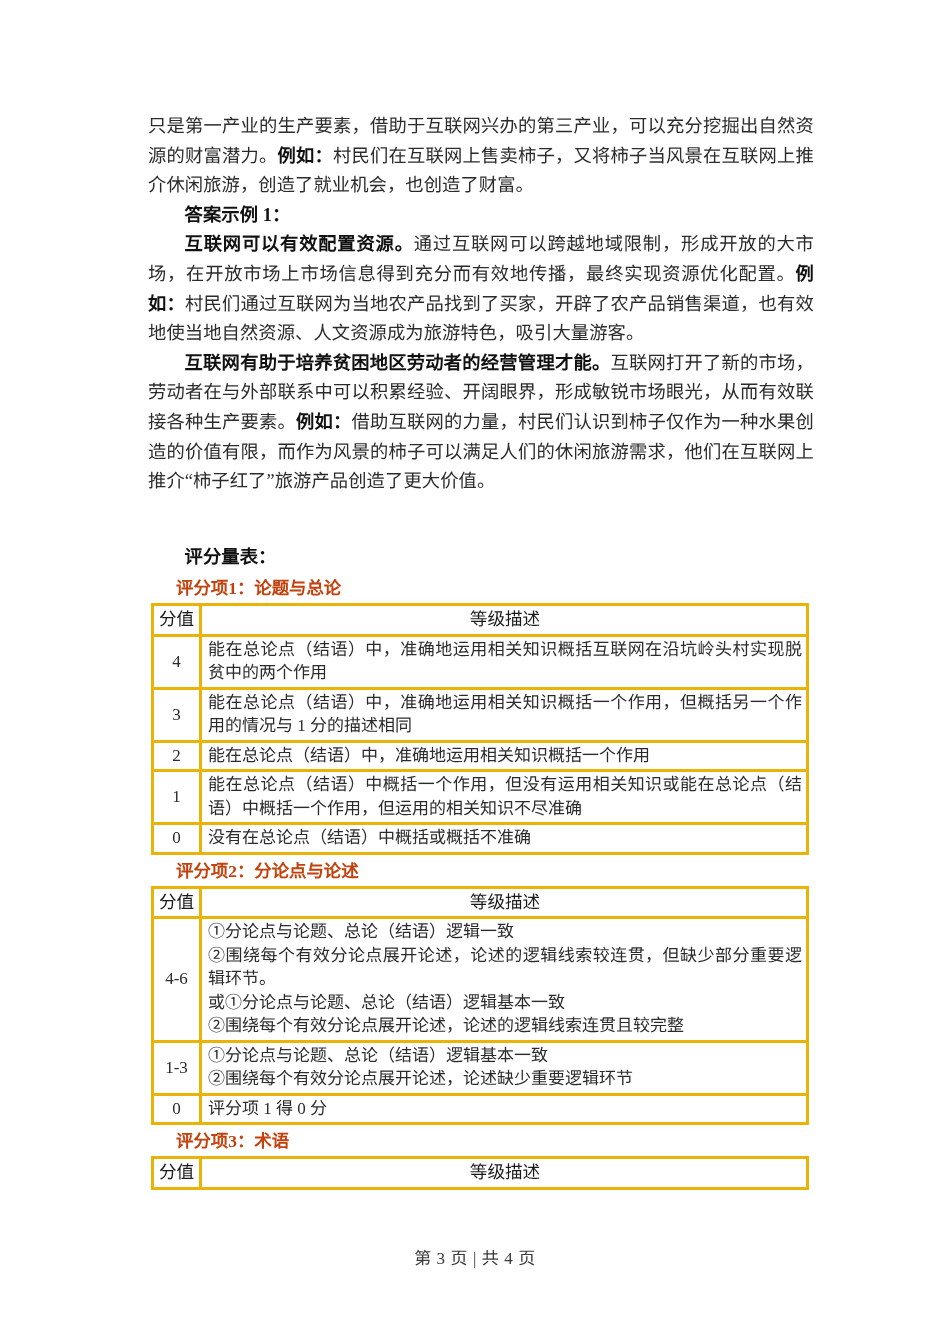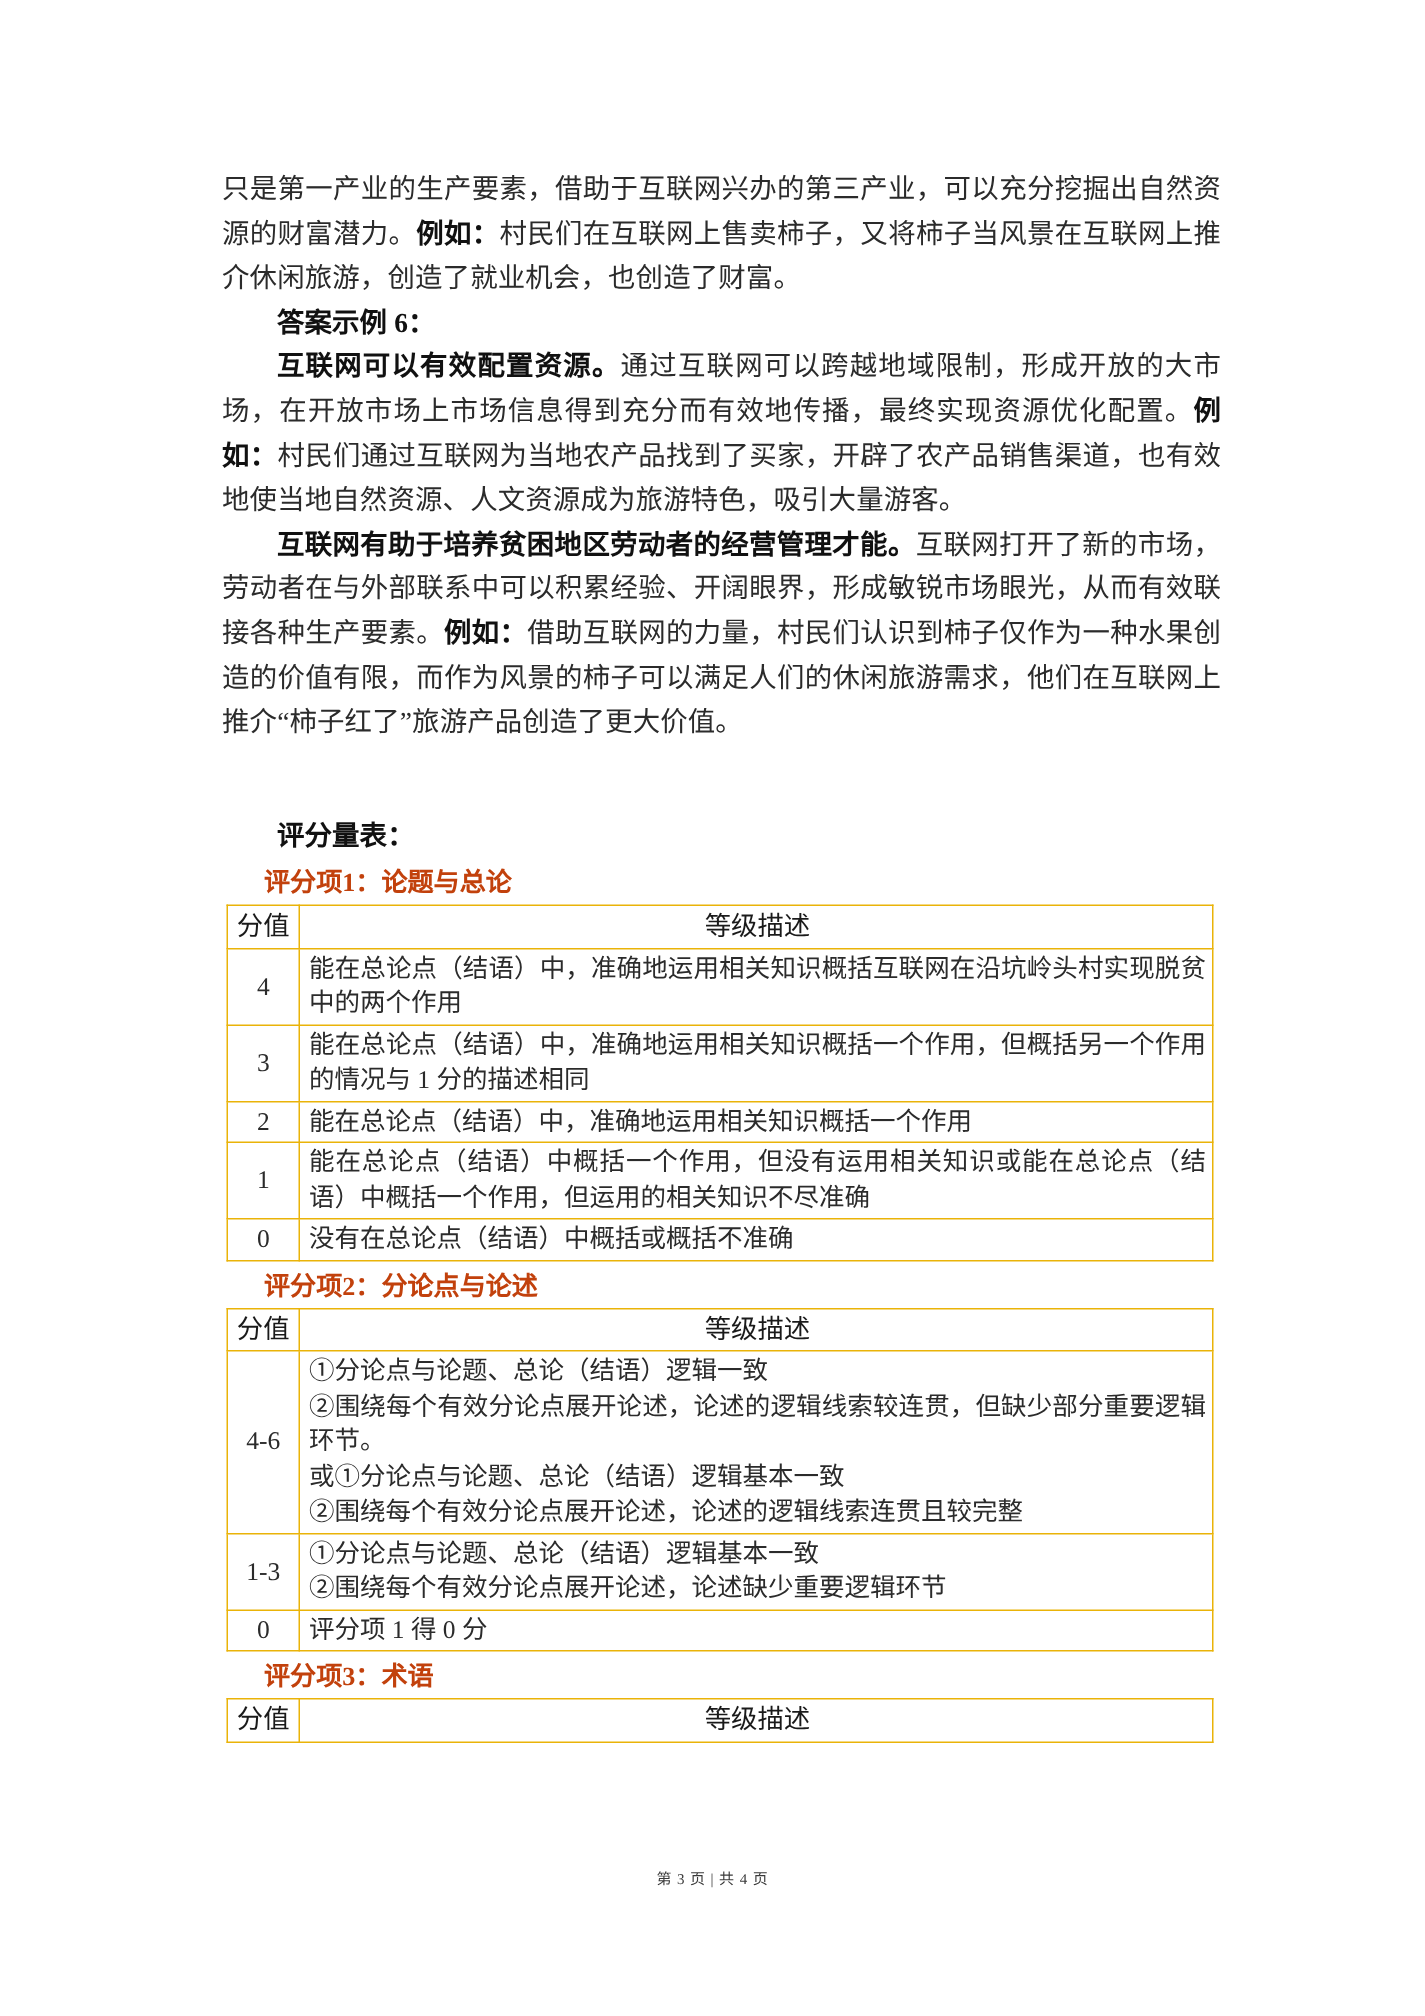--- a/index.html
+++ b/index.html
@@ -54,21 +54,21 @@
 
   
   table.rubric {
     border-collapse: collapse;
     width: 658px;
     margin: 0 0 0 3px;
     table-layout: fixed;
     background: #fff;
   }
   table.rubric td, table.rubric th {
-    border: 1px solid #eab308;
+    border: 3px solid #eab308;
     padding: 1px 4px 2px 6px;
     font-size: 17px;
     line-height: 23.5px;
     vertical-align: top;
     color: #2b2b2b;
     font-weight: normal;
   }
   table.rubric col.score-col { width: 48px; }
   table.rubric td.score, table.rubric th.score {
     text-align: center;
@@ -93,33 +93,33 @@
     text-justify: inter-ideograph;
   }
 
   
   .footer {
     position: absolute;
     left: 0;
     right: 0;
     top: 1244px;
     text-align: center;
-    font-size: 10px;
+    font-size: 17px;
     color: #3a3a3a;
     letter-spacing: 0.6px;
   }
 </style>
 </head>
 <body>
 
 <div class="page">
 
   <p class="para"><span>只是第一产业的生产要素，借助于互联网兴办的第三产业，可以充分挖掘出自然资源的财富潜力。</span><span class="b">例如：</span><span>村民们在互联网上售卖柿子，又将柿子当风景在互联网上推介休闲旅游，创造了就业机会，也创造了财富。</span></p>
 
-  <p class="para indent"><span class="b">答案示例 6：</span></p>
+  <p class="para indent"><span class="b">答案示例 1：</span></p>
 
 
   <p class="para indent"><span class="b">互联网可以有效配置资源。</span><span>通过互联网可以跨越地域限制，形成开放的大市场，在开放市场上市场信息得到充分而有效地传播，最终实现资源优化配置。</span><span class="b">例如：</span><span>村民们通过互联网为当地农产品找到了买家，开辟了农产品销售渠道，也有效地使当地自然资源、人文资源成为旅游特色，吸引大量游客。</span></p>
 
   <p class="para indent"><span class="b">互联网有助于培养贫困地区劳动者的经营管理才能。</span><span>互联网打开了新的市场，劳动者在与外部联系中可以积累经验、开阔眼界，形成敏锐市场眼光，从而有效联接各种生产要素。</span><span class="b">例如：</span><span>借助互联网的力量，村民们认识到柿子仅作为一种水果创造的价值有限，而作为风景的柿子可以满足人们的休闲旅游需求，他们在互联网上推介“柿子红了”旅游产品创造了更大价值。</span></p>
 
   <div class="spacer-lg"></div>
 
   <p class="para indent"><span class="b">评分量表：</span></p>
 

